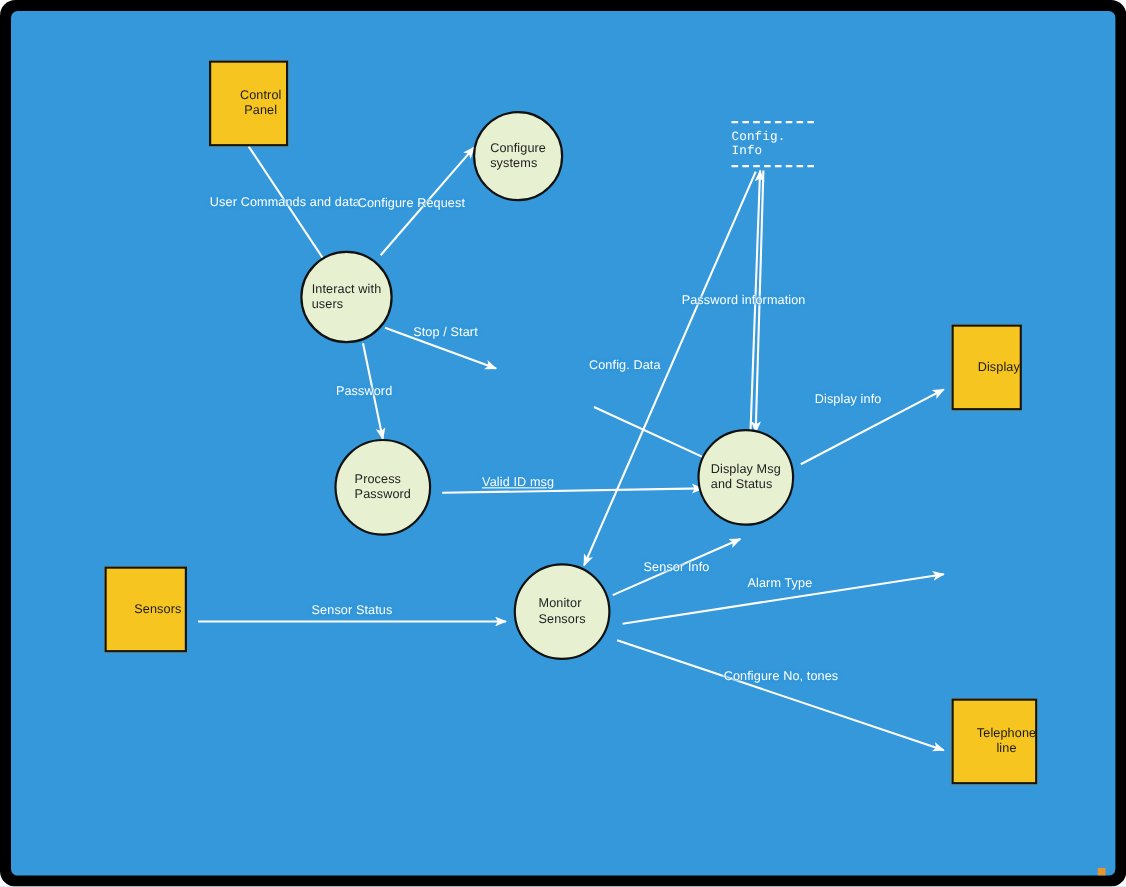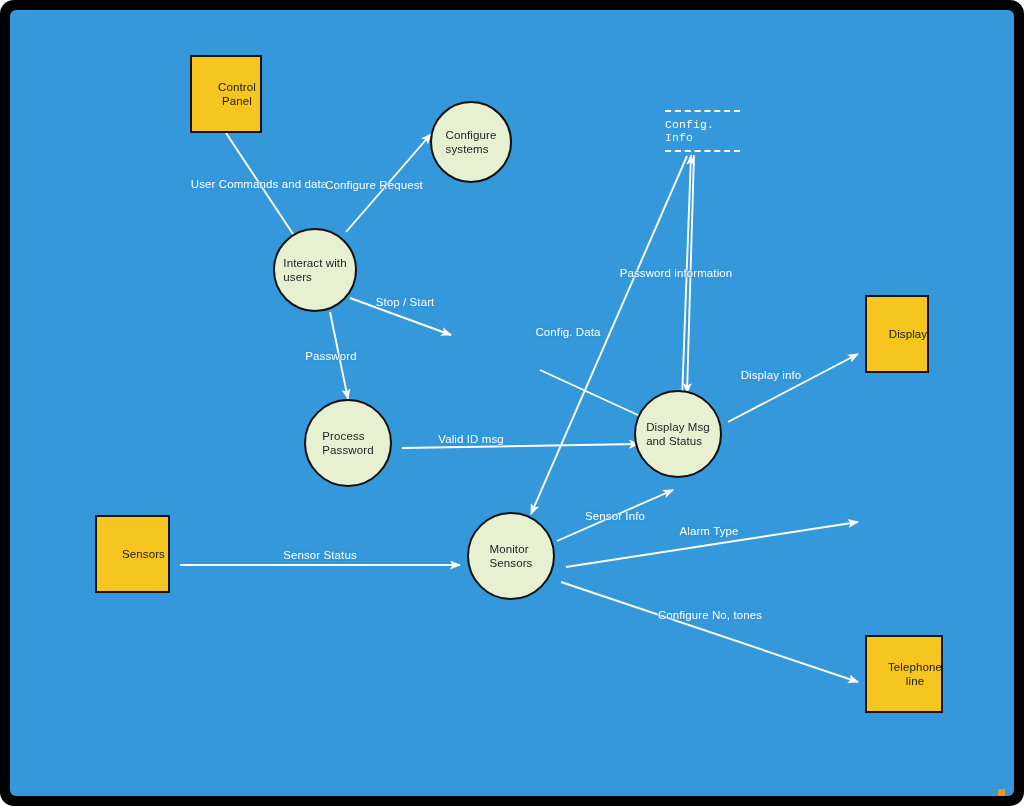--- a/index.html
+++ b/index.html
@@ -177,22 +177,22 @@
     <div class="datastore" style="left:655px;top:100px;width:75px;height:42px;">
       <span>Config. Info</span>
     </div>
 
     <span class="flow-label" style="left:249px;top:174px;">User Commands and data</span>
     <span class="flow-label" style="left:364px;top:175px;">Configure Request</span>
     <span class="flow-label" style="left:395px;top:292px;">Stop / Start</span>
     <span class="flow-label" style="left:321px;top:346px;">Password</span>
     <span class="flow-label" style="left:666px;top:263px;">Password information</span>
     <span class="flow-label" style="left:558px;top:322px;">Config. Data</span>
-    <span class="flow-label" style="left:461px;top:429px;">Valid ID msg</span>
-    <span class="flow-label" style="left:761px;top:353px;margin-top:12px;">Display info</span>
+    <span class="flow-label" style="left:461px;top:429px;text-decoration:underline;">Valid ID msg</span>
+    <span class="flow-label" style="left:761px;top:353px;">Display info</span>
     <span class="flow-label" style="left:310px;top:545px;">Sensor Status</span>
     <span class="flow-label" style="left:605px;top:506px;">Sensor Info</span>
     <span class="flow-label" style="left:699px;top:521px;">Alarm Type</span>
     <span class="flow-label" style="left:700px;top:605px;">Configure No, tones</span>
 
     <div class="corner-mark" style="left:988px;top:779px;"></div>
   </div>
 </div>
 
 </body></html>

